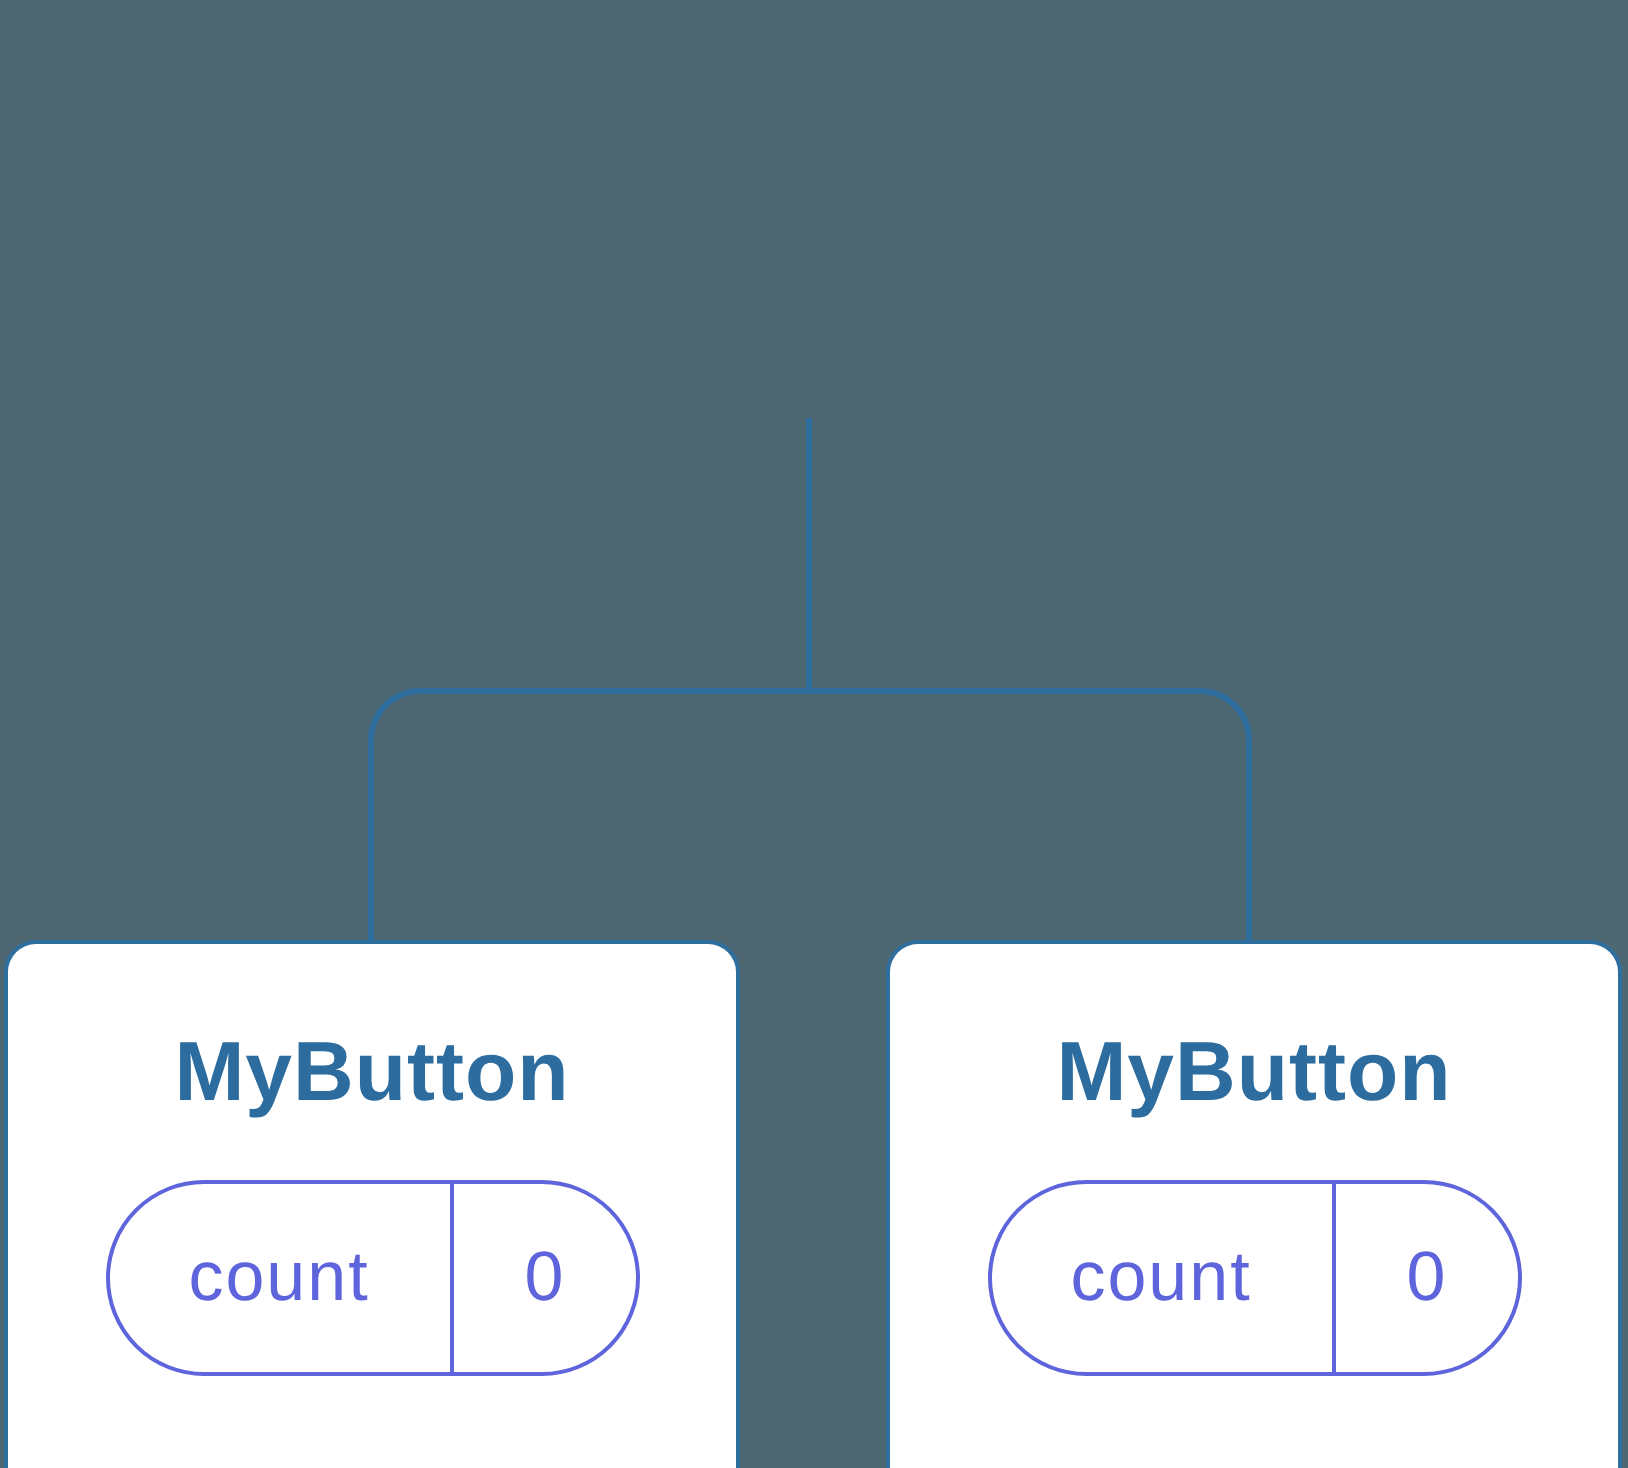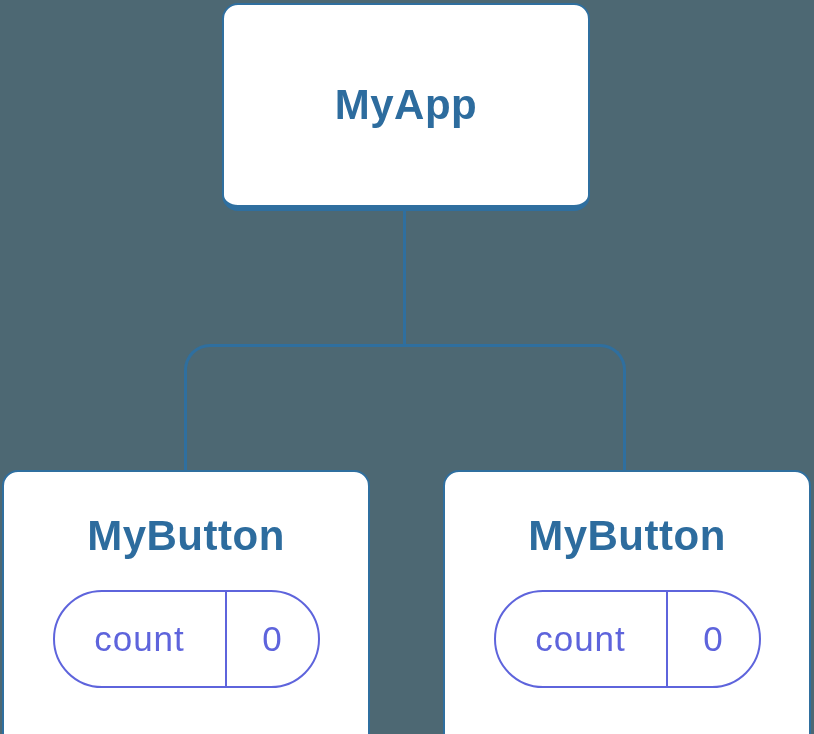--- a/index.html
+++ b/index.html
@@ -111,23 +111,20 @@
     display: flex;
     align-items: center;
     justify-content: center;
   }
 </style>
 </head>
 <body>
 
 <div class="stage">
 
-  <div class="node node-root">
-    <span class="node-title">MyApp</span>
-  </div>
 
   <div class="stem"></div>
   <div class="bracket"></div>
 
   <div class="node node-child node-child-left">
     <span class="node-title">MyButton</span>
     <div class="pill">
       <span class="pill-key">count</span>
       <span class="pill-divider"></span>
       <span class="pill-value">0</span>

